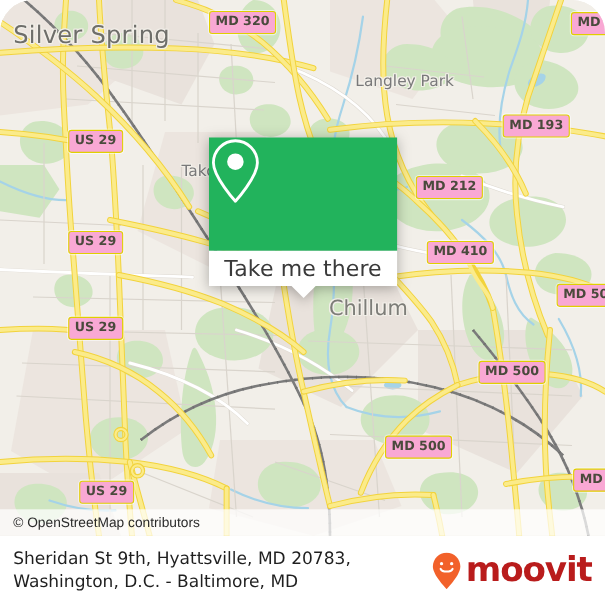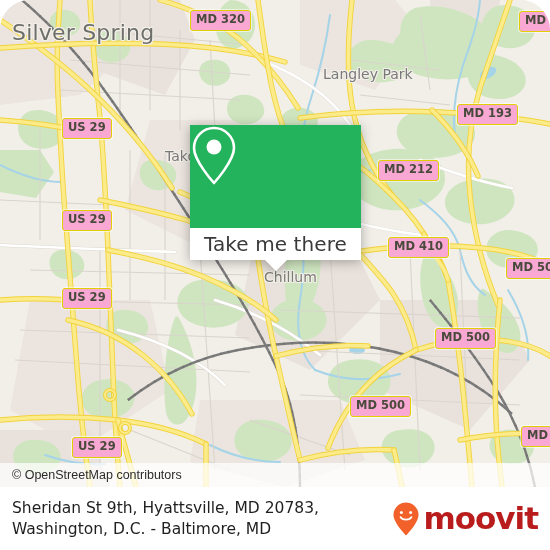--- a/index.html
+++ b/index.html
@@ -23,21 +23,21 @@
     white-space:nowrap;
     text-shadow:
       1px 0 0 rgba(242,239,233,.95), -1px 0 0 rgba(242,239,233,.95),
       0 1px 0 rgba(242,239,233,.95), 0 -1px 0 rgba(242,239,233,.95),
       1px 1px 0 rgba(242,239,233,.95), -1px -1px 0 rgba(242,239,233,.95),
       1px -1px 0 rgba(242,239,233,.95), -1px 1px 0 rgba(242,239,233,.95);
     pointer-events:none;
   }
   .placelabel.big{font-size:22px;color:#6e6e6a;letter-spacing:.2px;}
   .placelabel.mid{font-size:14px;color:#79797a;text-align:center;line-height:13px;}
-  .placelabel.small{font-size:14px;color:#7d7d78;}
+  .placelabel.small{font-size:19px;color:#7d7d78;margin-left:35px;}
 
   
   .shield{
     position:absolute;
     background:#f9a8d4;
     border:1.5px solid #e0cf00;
     border-radius:3px;
     color:#4a4a3c;
     font-family:"DejaVu Sans", sans-serif;
     font-weight:bold;
@@ -341,21 +341,21 @@
 
     <div class="placelabel big" style="left:12px;top:20px;">Silver Spring</div>
     <div class="placelabel mid" style="left:323px;top:68px;width:74px;">Langley Park</div>
     <div class="placelabel mid" style="left:165px;top:150px;width:62px;">Takoma Park</div>
     <div class="placelabel small" style="left:264px;top:269px;">Chillum</div>
 
     <div class="shield" style="left:190px;top:10px;">MD 320</div>
     <div class="shield" style="left:519px;top:11px;">MD 1</div>
     <div class="shield" style="left:457px;top:104px;">MD 193</div>
     <div class="shield" style="left:378px;top:160px;">MD 212</div>
-    <div class="shield" style="left:388px;top:237px;">MD 410</div>
+    <div class="shield" style="left:388px;top:219px;">MD 410</div>
     <div class="shield" style="left:506px;top:258px;">MD 500</div>
     <div class="shield" style="left:435px;top:328px;">MD 500</div>
     <div class="shield" style="left:350px;top:396px;">MD 500</div>
     <div class="shield" style="left:480px;top:426px;margin-left:41px;">MD 208</div>
     <div class="shield" style="left:62px;top:118px;">US 29</div>
     <div class="shield" style="left:62px;top:210px;">US 29</div>
     <div class="shield" style="left:62px;top:288px;">US 29</div>
     <div class="shield" style="left:72px;top:437px;">US 29</div>
 
     <div class="card">

